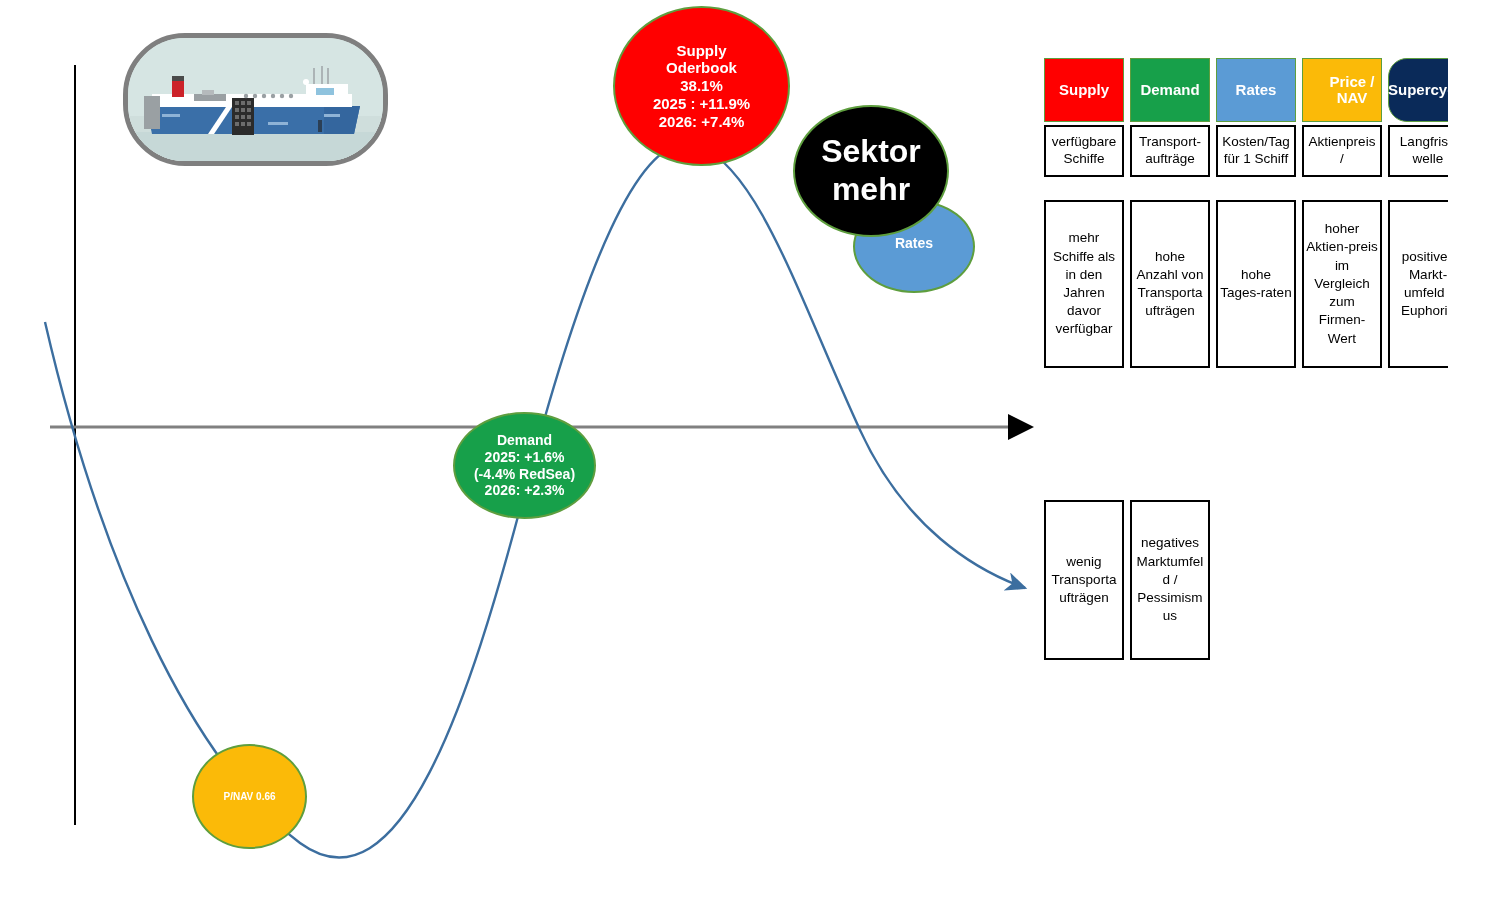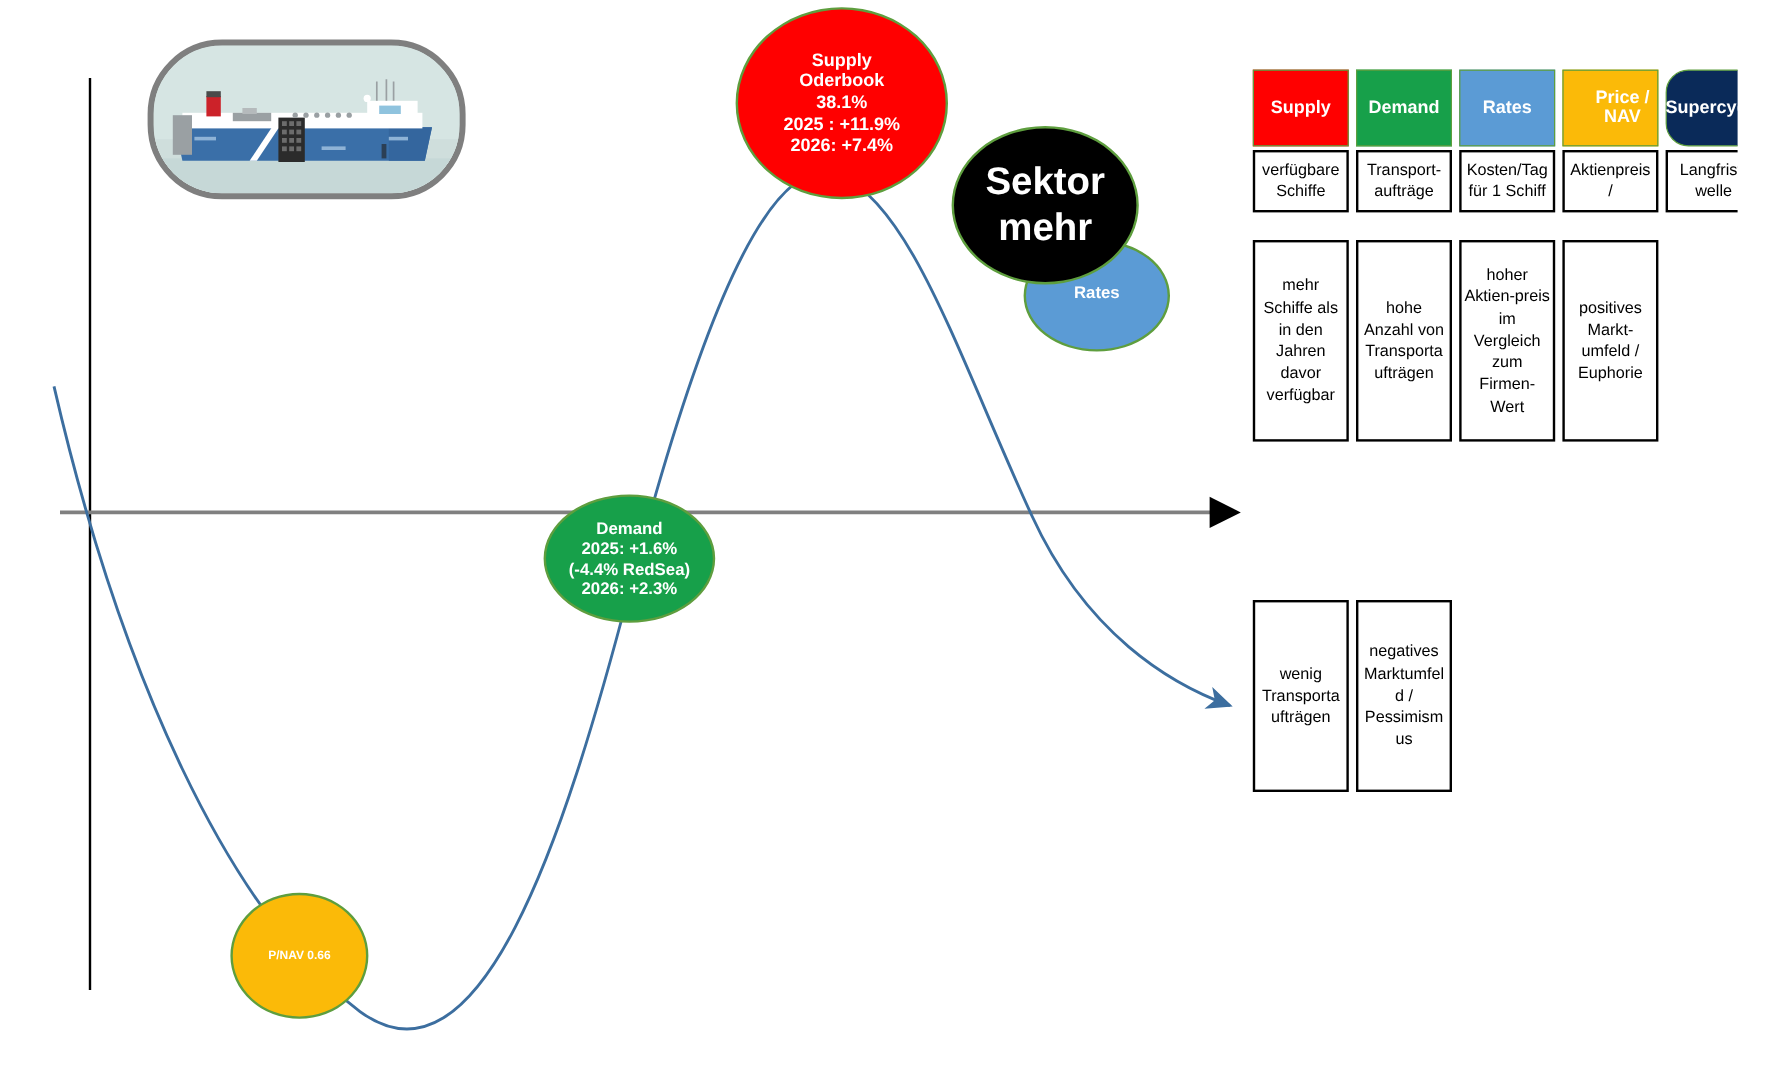--- a/index.html
+++ b/index.html
@@ -322,20 +322,21 @@
       <div class="cell-sub">Transport-aufträge</div>
       <div class="cell-sub">Kosten/Tag für 1 Schiff</div>
       <div class="cell-sub">Aktienpreis /</div>
       <div class="cell-sub">Langfrist-welle</div>
     </div>
   </div>
 
   <div class="row desc-row up">
     <div class="cell-desc">mehr Schiffe als in den Jahren davor verfügbar</div>
     <div class="cell-desc">hohe Anzahl von Transportaufträgen</div>
+    <div class="cell-desc">hohe Tages-raten</div>
     <div class="cell-desc">hoher Aktien-preis im Vergleich zum Firmen-Wert</div>
     <div class="cell-desc">positives Markt-umfeld / Euphorie</div>
   </div>
 
   <div class="row desc-row down">
     <div class="cell-desc boxdown">wenig Transportaufträgen</div>
     <div class="cell-desc boxdown">negatives Marktumfeld / Pessimismus</div>
   </div>
 
 </div>

